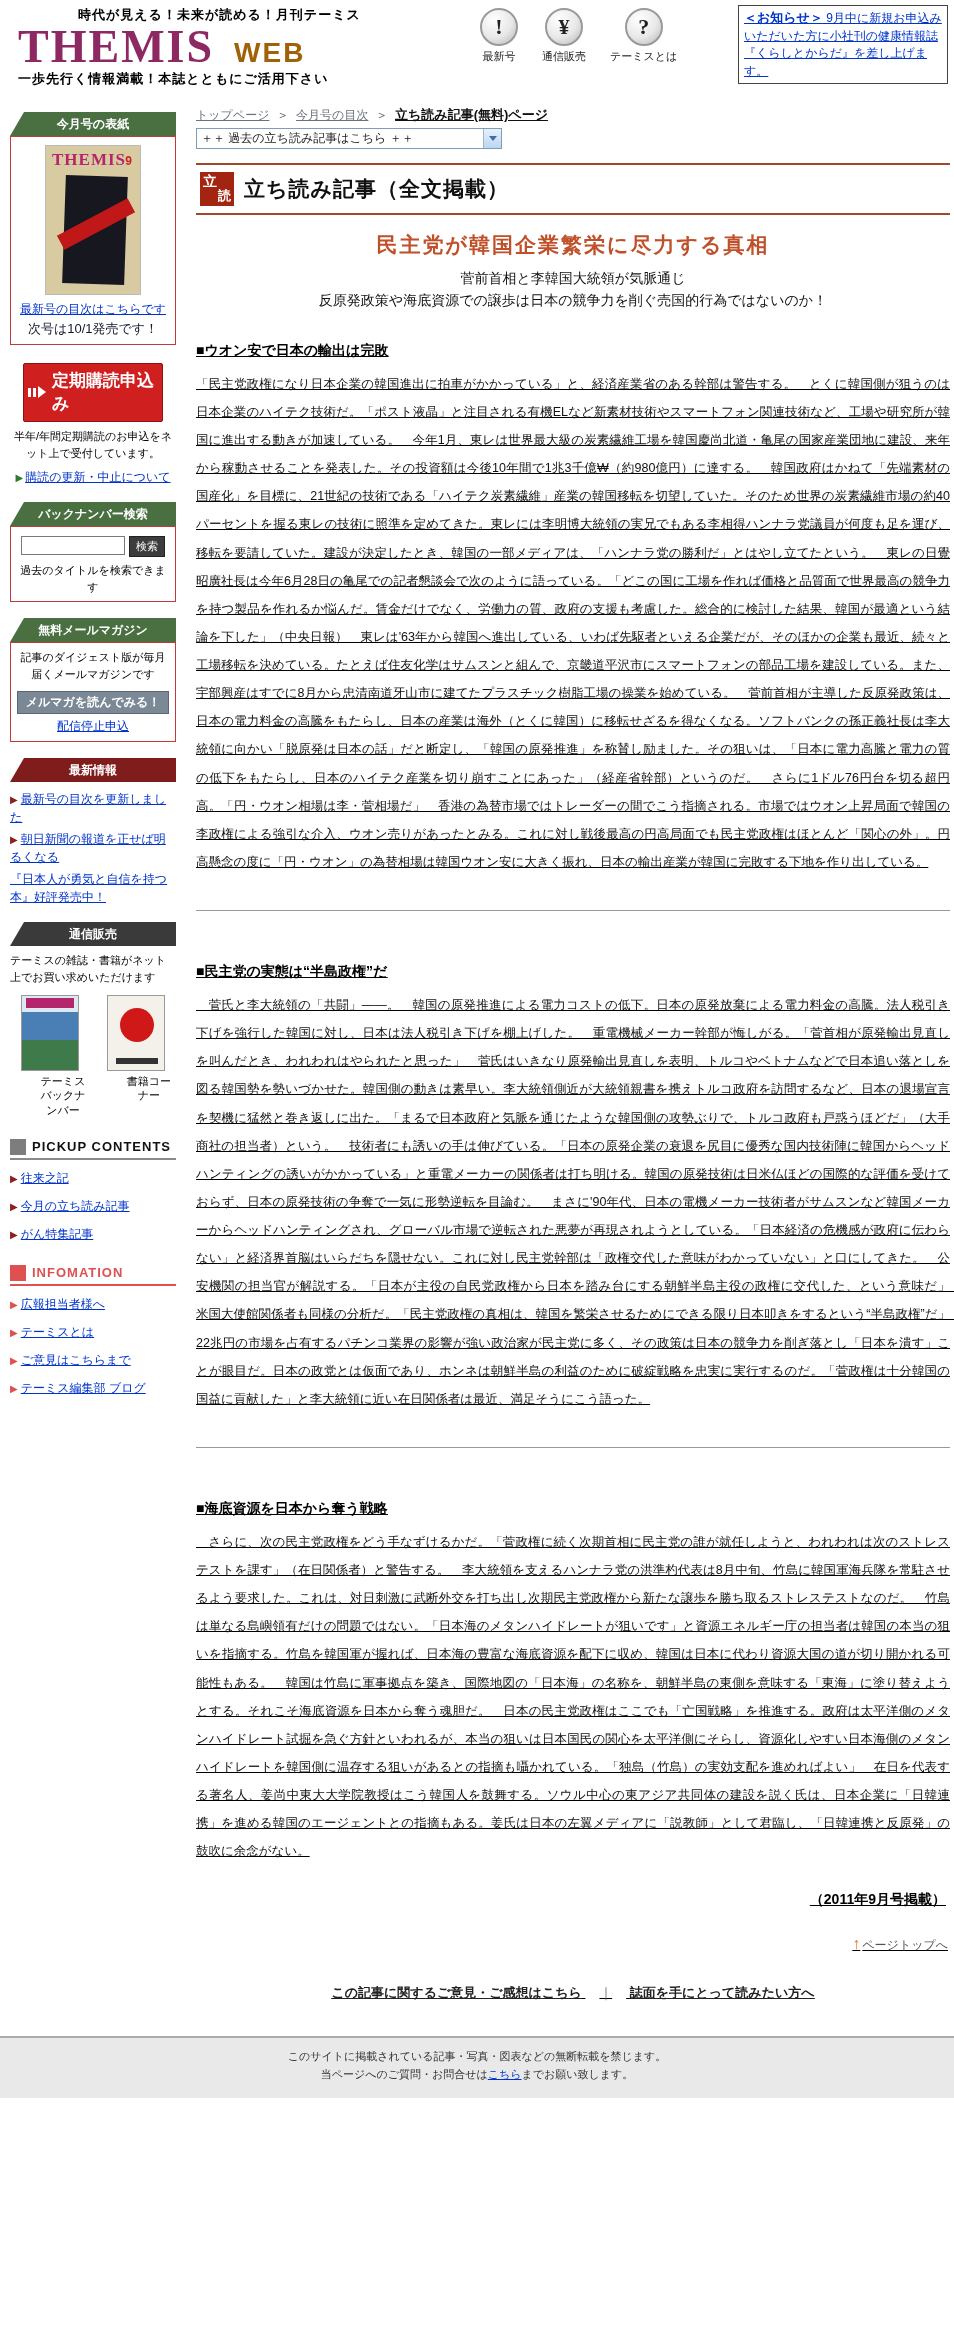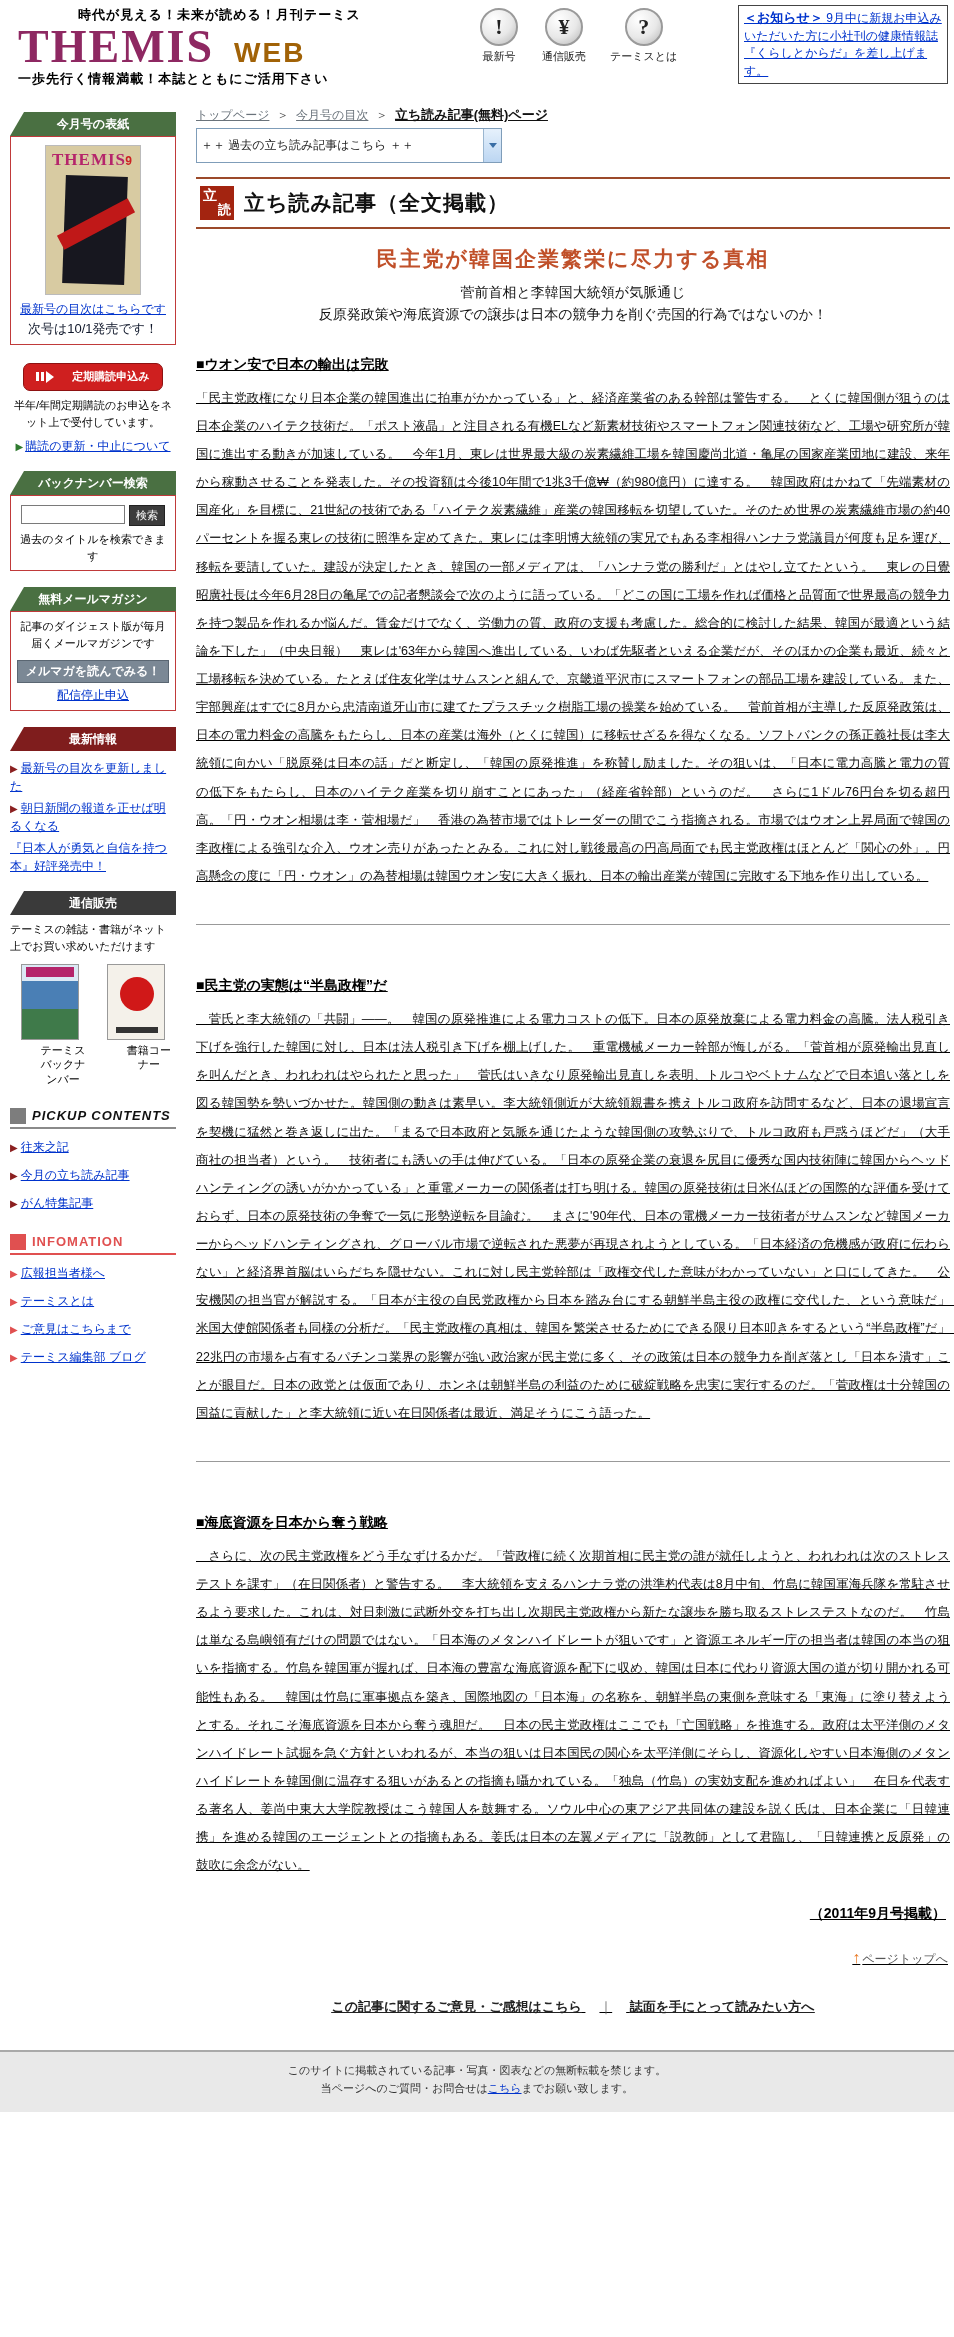--- a/index.html
+++ b/index.html
@@ -53,23 +53,23 @@
   .hdr-black { background:#3a3a3a; }
   .side-box { border:1px solid #c03a3a; background:#fff; padding:6px 4px; text-align:center; }
   .cover-art { width:96px; height:150px; margin:2px auto 6px; background:#d8cba2; position:relative; overflow:hidden; border:1px solid #bbb; }
   .cover-art .cov-title { position:absolute; top:4px; left:6px; font-size:17px; font-weight:bold; color:#b5256b; font-family:"Liberation Serif","DejaVu Serif",serif; letter-spacing:1px; }
   .cover-art .cov-issue { position:absolute; top:8px; right:8px; font-size:12px; font-weight:bold; color:#cc2222; }
   .cover-art .cov-block { position:absolute; top:30px; left:18px; width:62px; height:108px; background:#17171f; transform:rotate(2deg); }
   .cover-art .cov-stripe { position:absolute; top:70px; left:10px; width:80px; height:16px; background:#c01818; transform:rotate(-28deg); }
   .cover-link { font-size:12px; display:block; margin:2px 0; }
   .next-issue { color:#0f172a; font-weight:normal; font-size:13px; margin-top:2px; }
   .subscribe-btn {
-    margin:18px auto 6px; width:140px; background:#cf1f1f; border:1px solid #8e1212; border-radius:7px;
-    color:#fff; font-weight:bold; font-size:11px; padding:5px 4px 6px; cursor:pointer;
-    display:flex; align-items:center; justify-content:center; gap:18px;
+    margin:18px auto 6px; width:140px; background:#cf1f1f; border:1px solid #8e1212; border-radius:2px;
+    color:#fff; font-weight:bold; font-size:17px; padding:5px 4px 6px; cursor:pointer;
+    display:flex; align-items:center; justify-content:center; gap:6px;
   }
   .sub-icon { display:inline-flex; align-items:center; gap:2px; }
   .sub-icon i { display:block; width:3px; height:9px; background:#fff; }
   .sub-icon .tri { width:0; height:0; border-left:8px solid #fff; border-top:6px solid transparent; border-bottom:6px solid transparent; background:none; }
   .side-note { font-size:11px; text-align:center; line-height:1.5; }
   .side-arrow-link { display:block; text-align:center; margin-top:8px; font-size:12px; }
   .bullet-green { color:#2f7a2f; font-size:10px; margin-right:2px; text-decoration:none; display:inline-block; }
   .bullet-red { color:#8b2020; font-size:10px; margin-right:3px; text-decoration:none; display:inline-block; }
   .bullet-salmon { color:#e05050; font-size:10px; margin-right:3px; text-decoration:none; display:inline-block; }
   .search-row { display:flex; justify-content:center; gap:4px; margin:3px 0 5px; }
@@ -85,33 +85,33 @@
   .timg-mag { background:linear-gradient(180deg,#dce9f5 0 22%, #4a7fb5 22% 60%, #3f7a4a 60% 100%); }
   .timg-mag::before { content:""; position:absolute; top:2px; left:4px; width:48px; height:10px; background:#b5256b; }
   .timg-book { background:#f4f1ea; }
   .timg-book::before { content:""; position:absolute; top:12px; left:12px; width:34px; height:34px; border-radius:50%; background:#d01818; }
   .timg-book::after { content:""; position:absolute; bottom:6px; left:8px; width:42px; height:6px; background:#333; }
   .thumb .tcap { font-size:11px; white-space:pre-line; line-height:1.3;margin-left:26px; }
   .block-header { display:flex; align-items:center; gap:6px; margin-top:22px; padding-bottom:3px; }
   .block-header .sq { width:16px; height:16px; }
   .pickup-header { border-bottom:2px solid #8a8a8a; }
   .pickup-header .sq { background:#7d7d7d; }
-  .pickup-header .bh-label { font-weight:bold; font-size:13px; letter-spacing:1px; color:#111;font-style:italic; }
+  .pickup-header .bh-label { font-weight:bold; font-size:13px; letter-spacing:1px; color:#111; }
   .info-header { border-bottom:2px solid #e05050; }
   .info-header .sq { background:#e05050; }
   .info-header .bh-label { font-weight:bold; font-size:13px; letter-spacing:1px; color:#e05050; }
   .side-link-list { list-style:none; margin-top:10px; text-align:left; }
   .side-link-list li { margin-bottom:11px; }
 
   
   .breadcrumb { font-size:12px; margin:2px 0 4px; }
   .breadcrumb .crumb { color:#6a737b; text-decoration:underline; cursor:pointer; }
   .breadcrumb .sep { color:#555; margin:0 4px; }
   .breadcrumb .current { font-weight:bold; font-size:13px; color:#111; text-decoration:underline; }
-  .past-select { width:306px; height:35px; border:1px solid #7f9db9; background:#fff; display:flex; align-items:center; justify-content:space-between; font-size:12px; cursor:pointer; margin-bottom:14px; }
+  .past-select { width:306px; height:21px; border:1px solid #7f9db9; background:#fff; display:flex; align-items:center; justify-content:space-between; font-size:12px; cursor:pointer; margin-bottom:14px; }
   .past-select .sel-text { padding:0 4px; color:#222; }
   .past-select .sel-arrow { width:18px; height:100%; background:linear-gradient(180deg,#e6f1fc,#bcd6f2); border-left:1px solid #9ab6d0; display:flex; align-items:center; justify-content:center; }
   .past-select .sel-arrow::before { content:""; width:0; height:0; border-top:5px solid #3a6ea5; border-left:4px solid transparent; border-right:4px solid transparent; }
   .article-header { border-top:2px solid #9c4a2a; border-bottom:2px solid #9c4a2a; padding:7px 4px; display:flex; align-items:center; gap:10px; margin-bottom:16px; }
   .tachiyomi-badge { width:34px; height:34px; background:#a32410; position:relative; flex:0 0 34px; }
   .tachiyomi-badge .b1 { position:absolute; top:1px; left:3px; color:#fff; font-size:14px; font-weight:bold; }
   .tachiyomi-badge .b2 { position:absolute; bottom:1px; right:3px; color:#fff; font-size:13px; font-weight:bold; }
   .article-header .ah-title { font-size:21px; font-weight:bold; letter-spacing:1px; color:#111; }
   .article-title { text-align:center; font-size:21px; font-weight:bold; color:#c0502a; letter-spacing:2px; margin:14px 0 8px; }
   .article-sub { text-align:center; font-size:14px; color:#111; line-height:1.6; }

